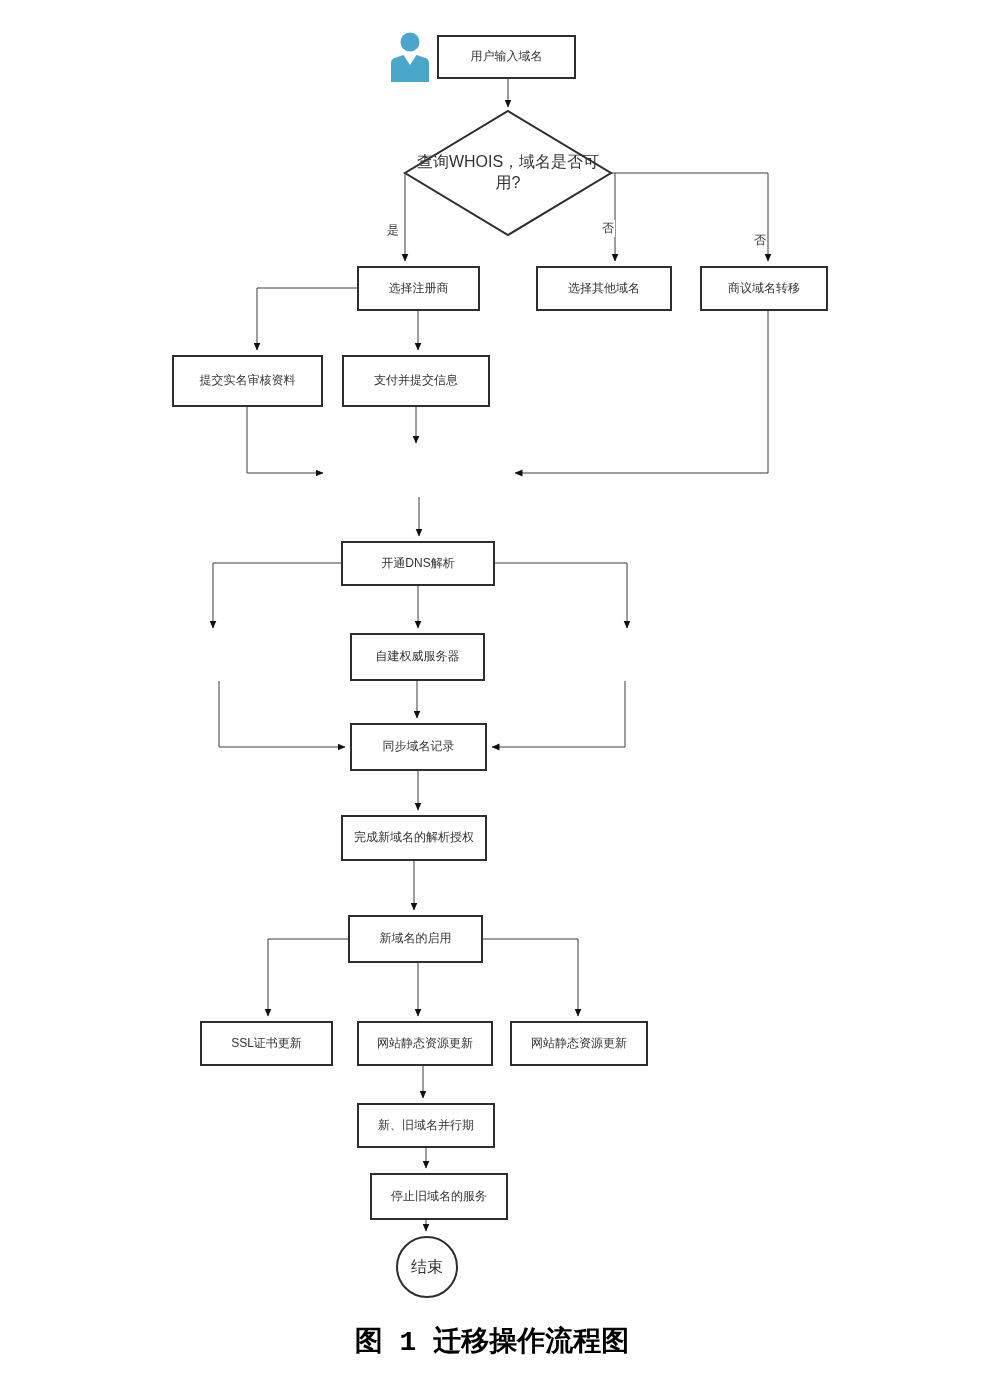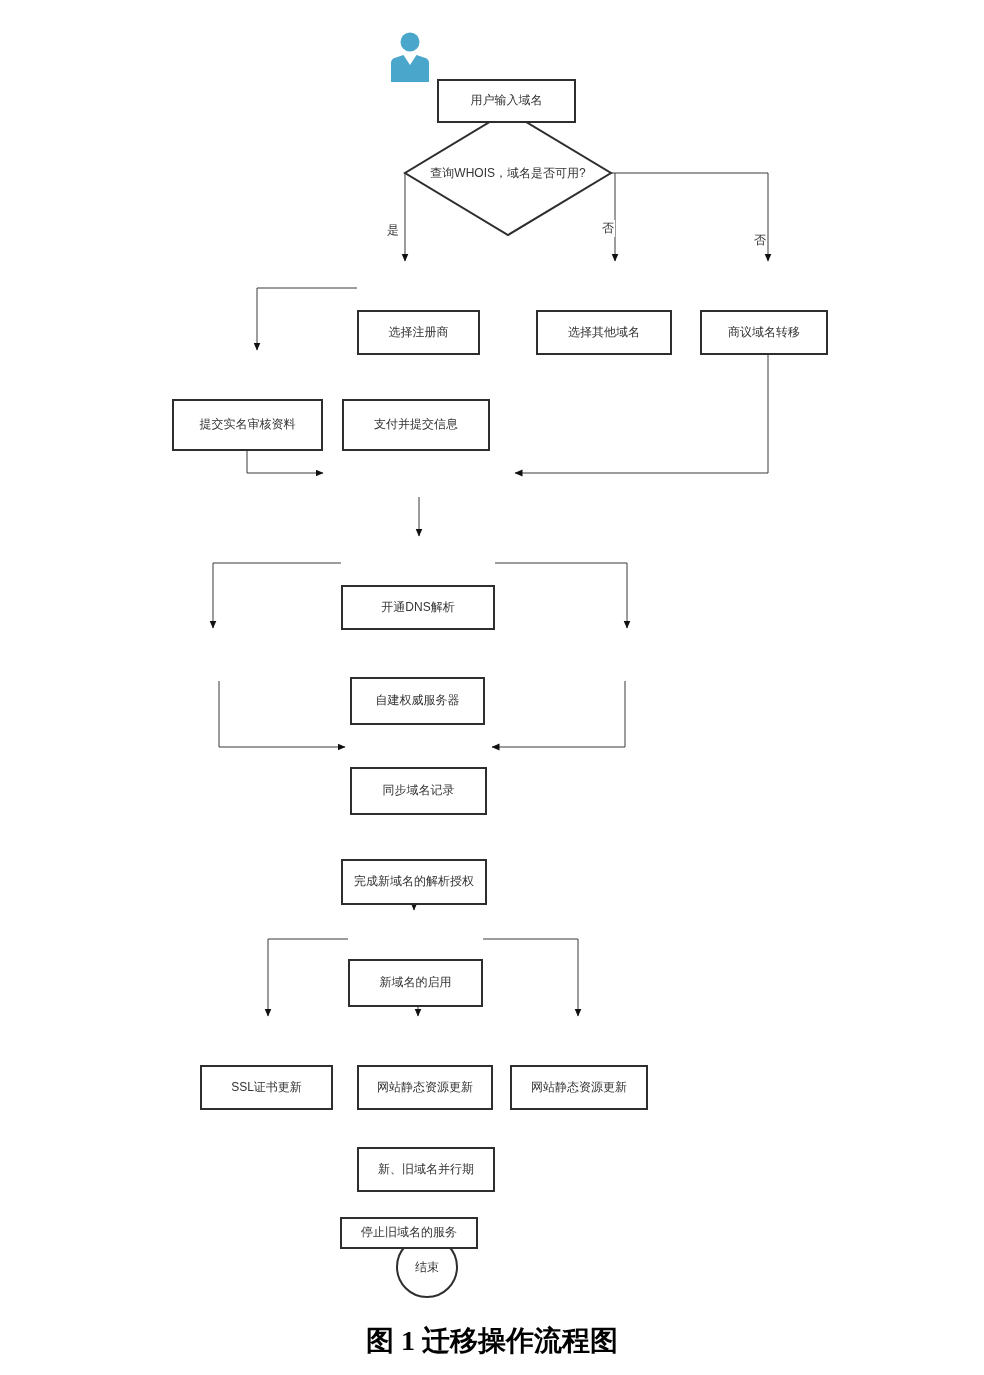--- a/index.html
+++ b/index.html
@@ -3,33 +3,33 @@
 <meta charset="utf-8">
 <style>
   html,body{margin:0;padding:0;background:#ffffff;}
   body{font-family:"Liberation Sans","DejaVu Sans",sans-serif;}
   .canvas{position:relative;width:984px;height:1375px;background:#ffffff;overflow:hidden;}
   .layer{position:absolute;left:0;top:0;}
   .node{
     position:absolute;box-sizing:border-box;background:#ffffff;
     border:2px solid #2e2e2e;color:#333333;font-size:12px;
     display:flex;align-items:center;justify-content:center;text-align:center;
-    line-height:1.3;padding:2px 4px;margin-top:44px;
+    line-height:1.3;padding:2px 4px;
   }
   .shape-label{
-    position:absolute;color:#333333;font-size:12px;display:flex;
+    position:absolute;color:#333333;font-size:16px;display:flex;
     align-items:center;justify-content:center;text-align:center;
   }
   .edge-label{
     position:absolute;color:#333333;font-size:12px;background:#ffffff;
     padding:0 1px;
   }
   .caption{
     position:absolute;left:0;top:1322px;width:984px;text-align:center;
-    font-family:Liberation Serif, serif;
+    font-family:Liberation Mono, monospace;
     font-weight:bold;font-size:28px;color:#000000;
   }
   svg{display:block;}
 </style>
 </head>
 <body>
 
 <div class="canvas">
 
   <svg class="layer" width="984" height="1375" viewBox="0 0 984 1375">
@@ -93,21 +93,21 @@
 
   <div class="node" style="left:341px;top:815px;width:146px;height:46px">完成新域名的解析授权</div>
 
   <div class="node" style="left:348px;top:915px;width:135px;height:48px">新域名的启用</div>
 
   <div class="node" style="left:200px;top:1021px;width:133px;height:45px">SSL证书更新</div>
   <div class="node" style="left:357px;top:1021px;width:136px;height:45px">网站静态资源更新</div>
   <div class="node" style="left:510px;top:1021px;width:138px;height:45px">网站静态资源更新</div>
 
   <div class="node" style="left:357px;top:1103px;width:138px;height:45px">新、旧域名并行期</div>
-  <div class="node" style="left:340px;top:1173px;width:138px;height:32px">停止旧域名的服务</div>
+  <div class="node" style="left:370px;top:1173px;width:138px;height:47px">停止旧域名的服务</div>
 
   <div class="shape-label" style="left:397px;top:1254px;width:60px;height:26px">结束</div>
 
   <div class="edge-label" style="left:386px;top:222px">是</div>
   <div class="edge-label" style="left:601px;top:220px">否</div>
   <div class="edge-label" style="left:753px;top:232px">否</div>
 
   <div class="caption">图 1 迁移操作流程图</div>
 
 </div>

